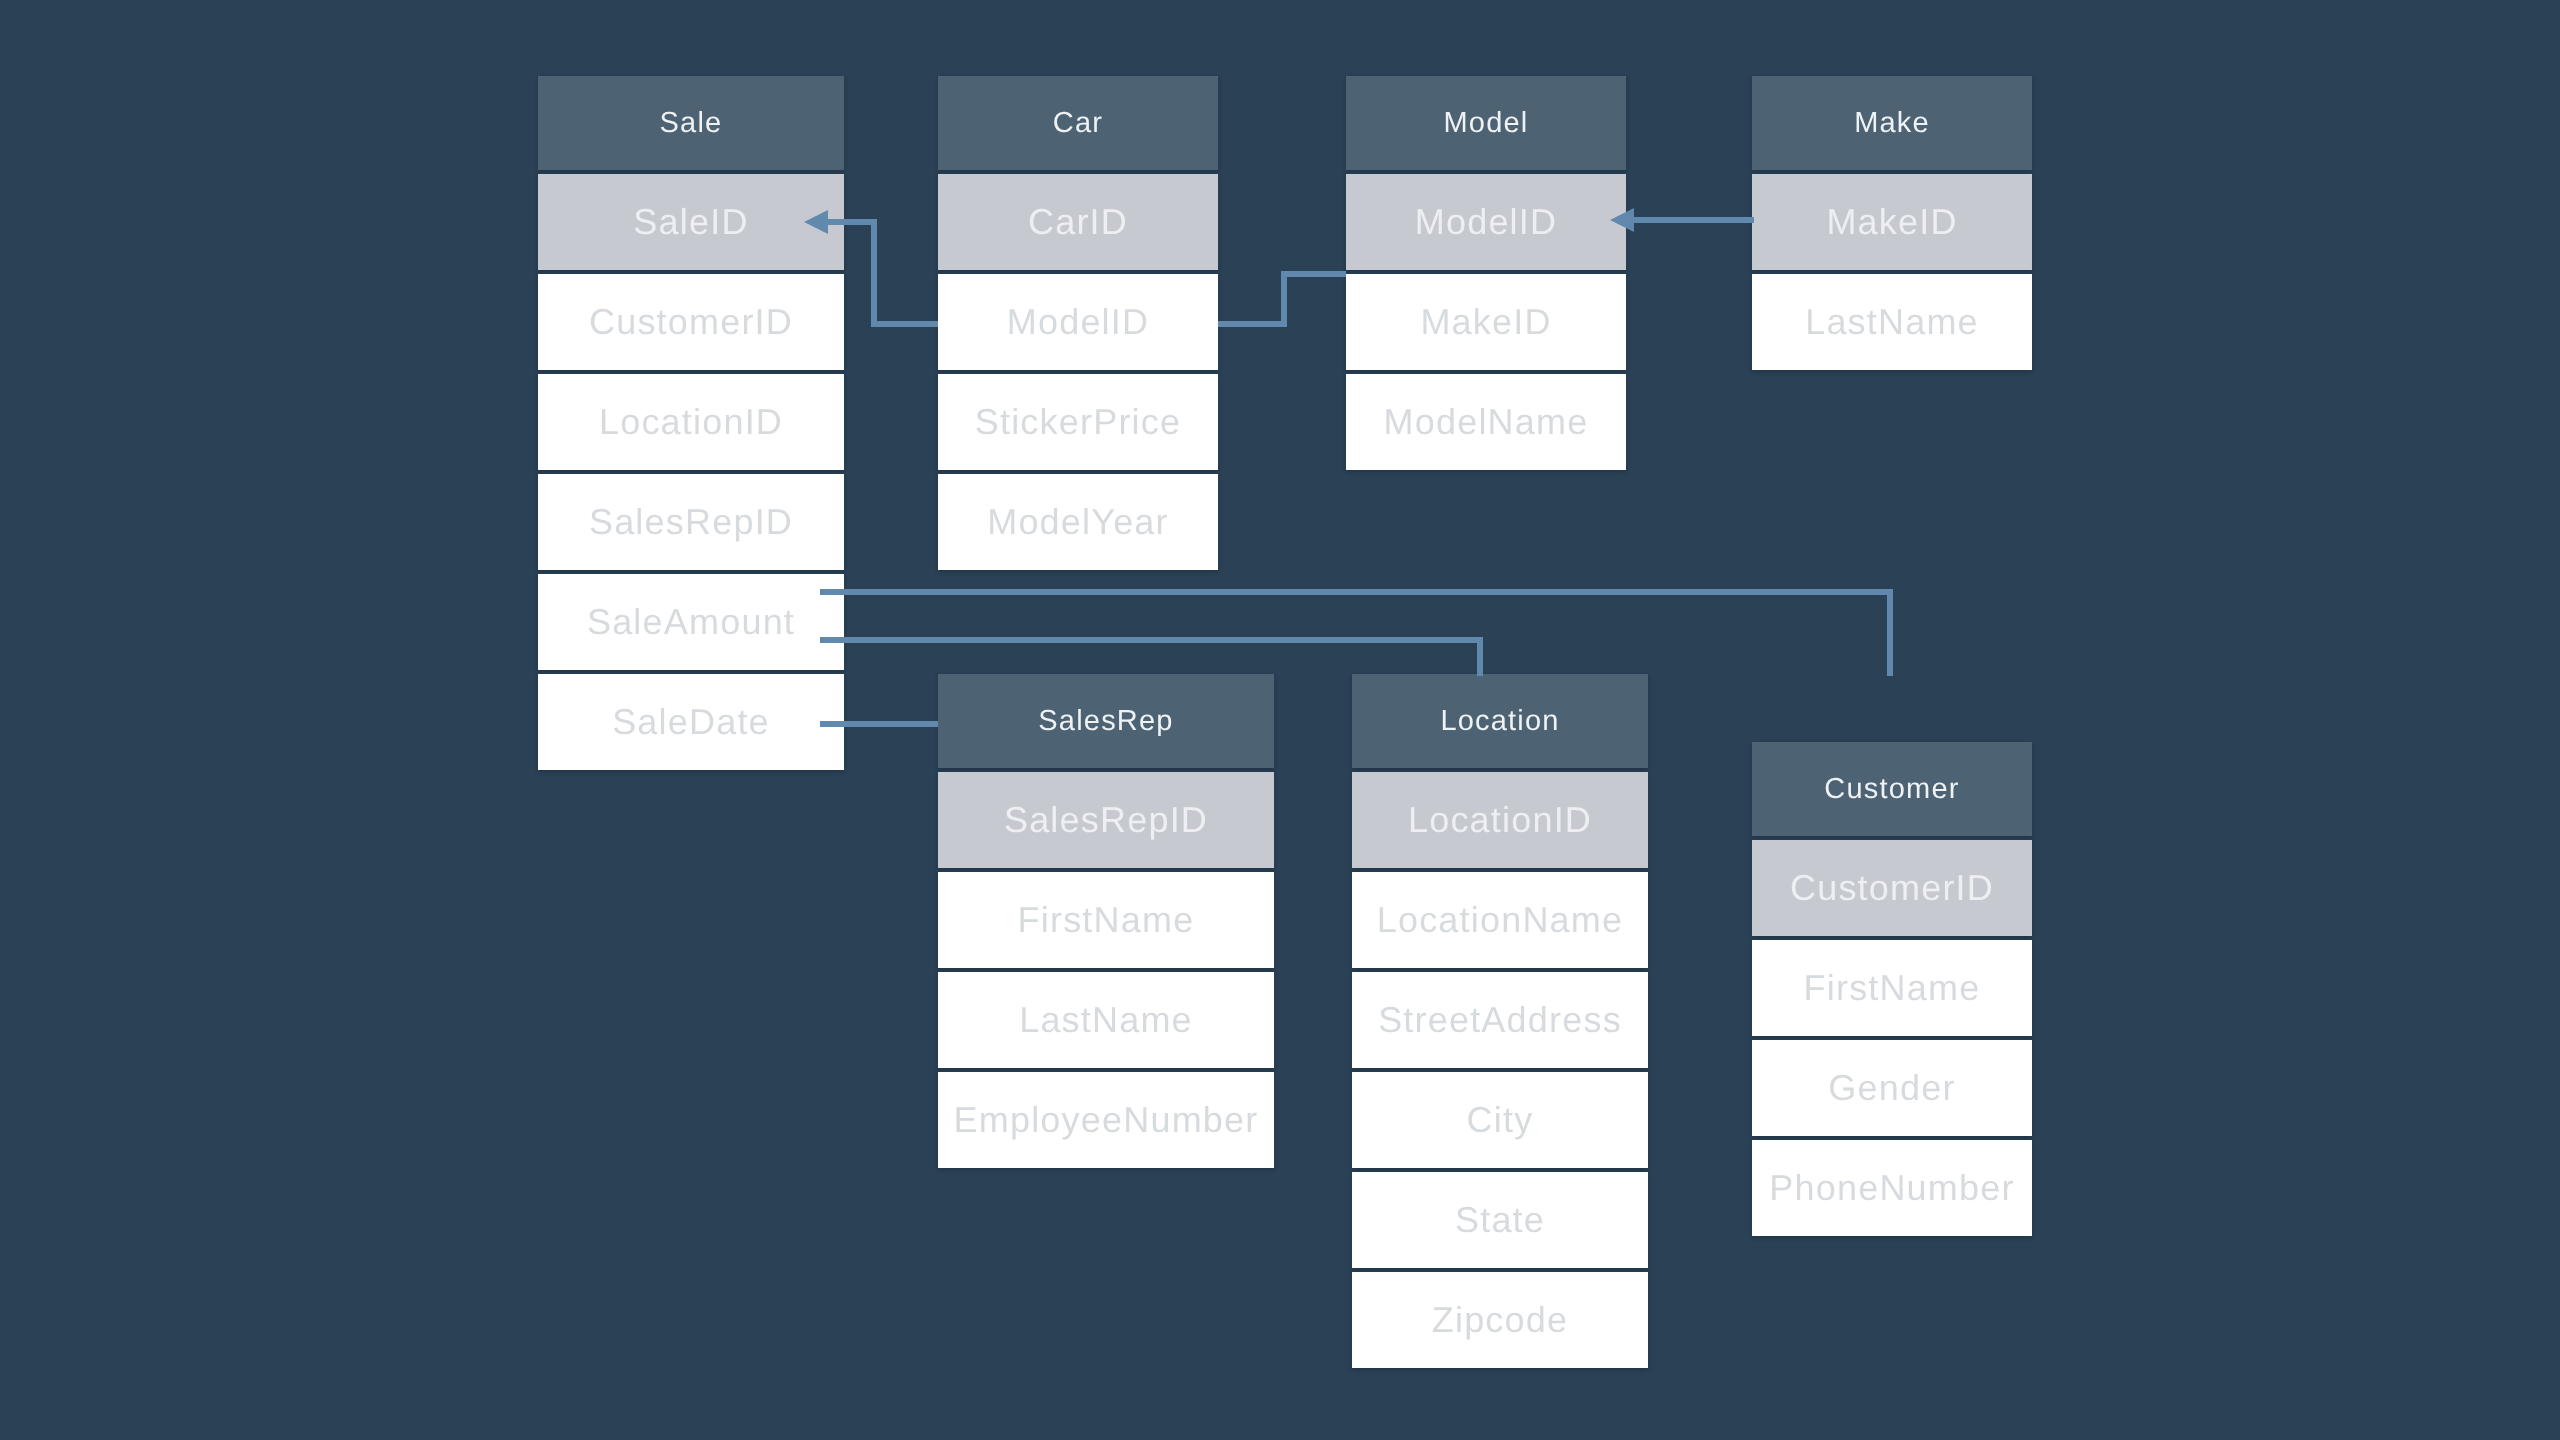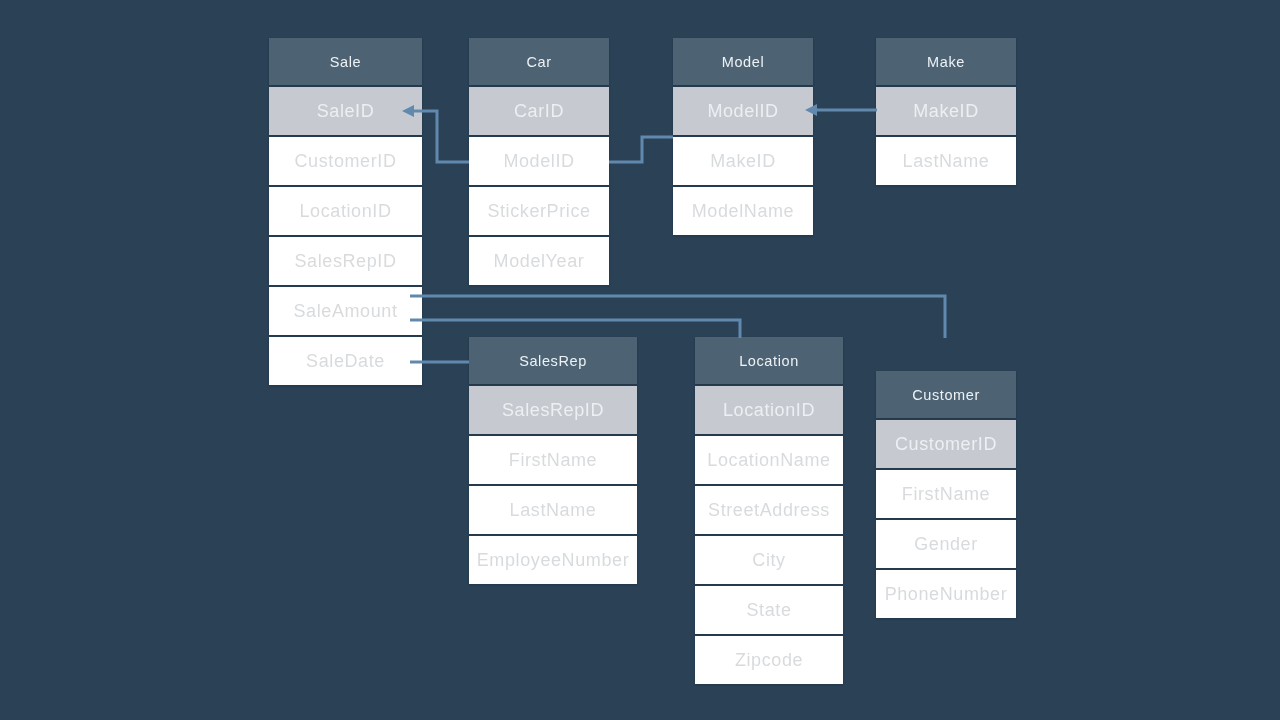--- a/index.html
+++ b/index.html
@@ -113,21 +113,21 @@
   <div class="table" style="left:876px; top:38px; width:140px;">
     <div class="thead">Make</div>
     <div style="display: contents;"><div class="row pk">MakeID</div><div class="row">LastName</div></div>
   </div>
 
   <div class="table" style="left:469px; top:337px; width:168px;">
     <div class="thead">SalesRep</div>
     <div style="display: contents;"><div class="row pk">SalesRepID</div><div class="row">FirstName</div><div class="row">LastName</div><div class="row">EmployeeNumber</div></div>
   </div>
 
-  <div class="table" style="left:675px; top:337px; width:148px;padding-left:20px;">
+  <div class="table" style="left:656px; top:337px; width:148px;padding-left:20px;">
     <div class="thead">Location</div>
     <div style="display: contents;"><div class="row pk">LocationID</div><div class="row">LocationName</div><div class="row">StreetAddress</div><div class="row">City</div><div class="row">State</div><div class="row">Zipcode</div></div>
   </div>
 
   <div class="table" style="left:876px; top:337px; width:140px;margin-top:34px;">
     <div class="thead">Customer</div>
     <div style="display: contents;"><div class="row pk">CustomerID</div><div class="row">FirstName</div><div class="row">Gender</div><div class="row">PhoneNumber</div></div>
   </div>
 
 </div>

